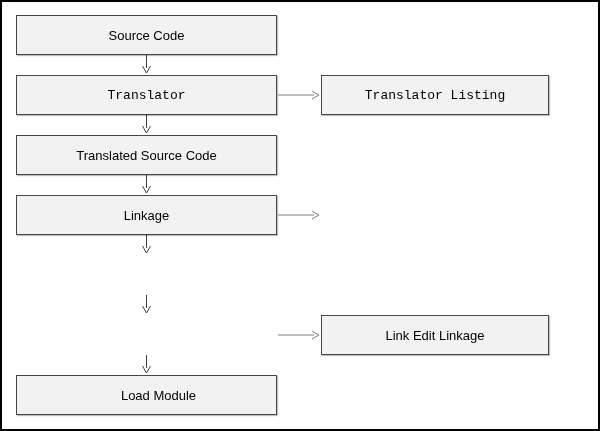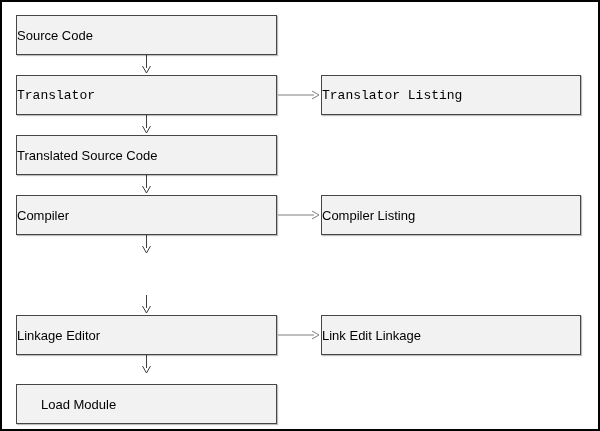--- a/index.html
+++ b/index.html
@@ -19,35 +19,36 @@
   }
   .box {
     position: absolute;
     box-sizing: border-box;
     height: 40px;
     background: var(--box_fill, #f2f2f2);
     border: 1px solid var(--box_border, #464646);
     box-shadow: 1px 1px 1px rgba(0,0,0,0.25);
     display: flex;
     align-items: center;
+    justify-content: center;
   }
   .box.left  { left: 14px;  width: 261px; }
-  .box.right { left: 319px; width: 260px; }
+  .box.right { left: 319px; width: 228px; }
   .lbl {
     font-size: 13px;
     color: var(--text, #000);
     white-space: nowrap;
   }
   .t0 { top: 13px; }
   .t1 { top: 73px; font-family: Liberation Mono, monospace; }
   .t2 { top: 133px; }
   .t3 { top: 193px; }
   .t4 { top: 253px; }
   .t5 { top: 313px; }
-  .t6 { top: 382px; padding-left: 24px; }
+  .t6 { top: 373px; padding-left: 24px; }
   .vline { stroke: var(--arrow_vertical, #404040); stroke-width: 1; fill: none; }
   .hline { stroke: var(--arrow_horizontal, #808080); stroke-width: 1; fill: none; }
 </style>
 </head>
 <body>
 
 <div class="frame">
 
   <svg class="arrows" viewBox="0 0 596 427" xmlns="http://www.w3.org/2000/svg" aria-hidden="true">
 
@@ -93,32 +94,26 @@
   <div class="box left t0">
     <span class="lbl">Source Code</span>
   </div>
   <div class="box left t1">
     <span class="lbl">Translator</span>
   </div>
   <div class="box left t2">
     <span class="lbl">Translated Source Code</span>
   </div>
   <div class="box left t3">
-    <span class="lbl">Compiler</span>
-  </div>
-  <div class="box left t5">
-    <span class="lbl">Linkage Editor</span>
+    <span class="lbl">Linkage</span>
   </div>
   <div class="box left t6">
     <span class="lbl">Load Module</span>
   </div>
 
   <div class="box right t1">
     <span class="lbl">Translator Listing</span>
   </div>
-  <div class="box right t3">
-    <span class="lbl">Compiler Listing</span>
-  </div>
   <div class="box right t5">
     <span class="lbl">Link Edit Linkage</span>
   </div>
 
 </div>
 
 </body></html>

